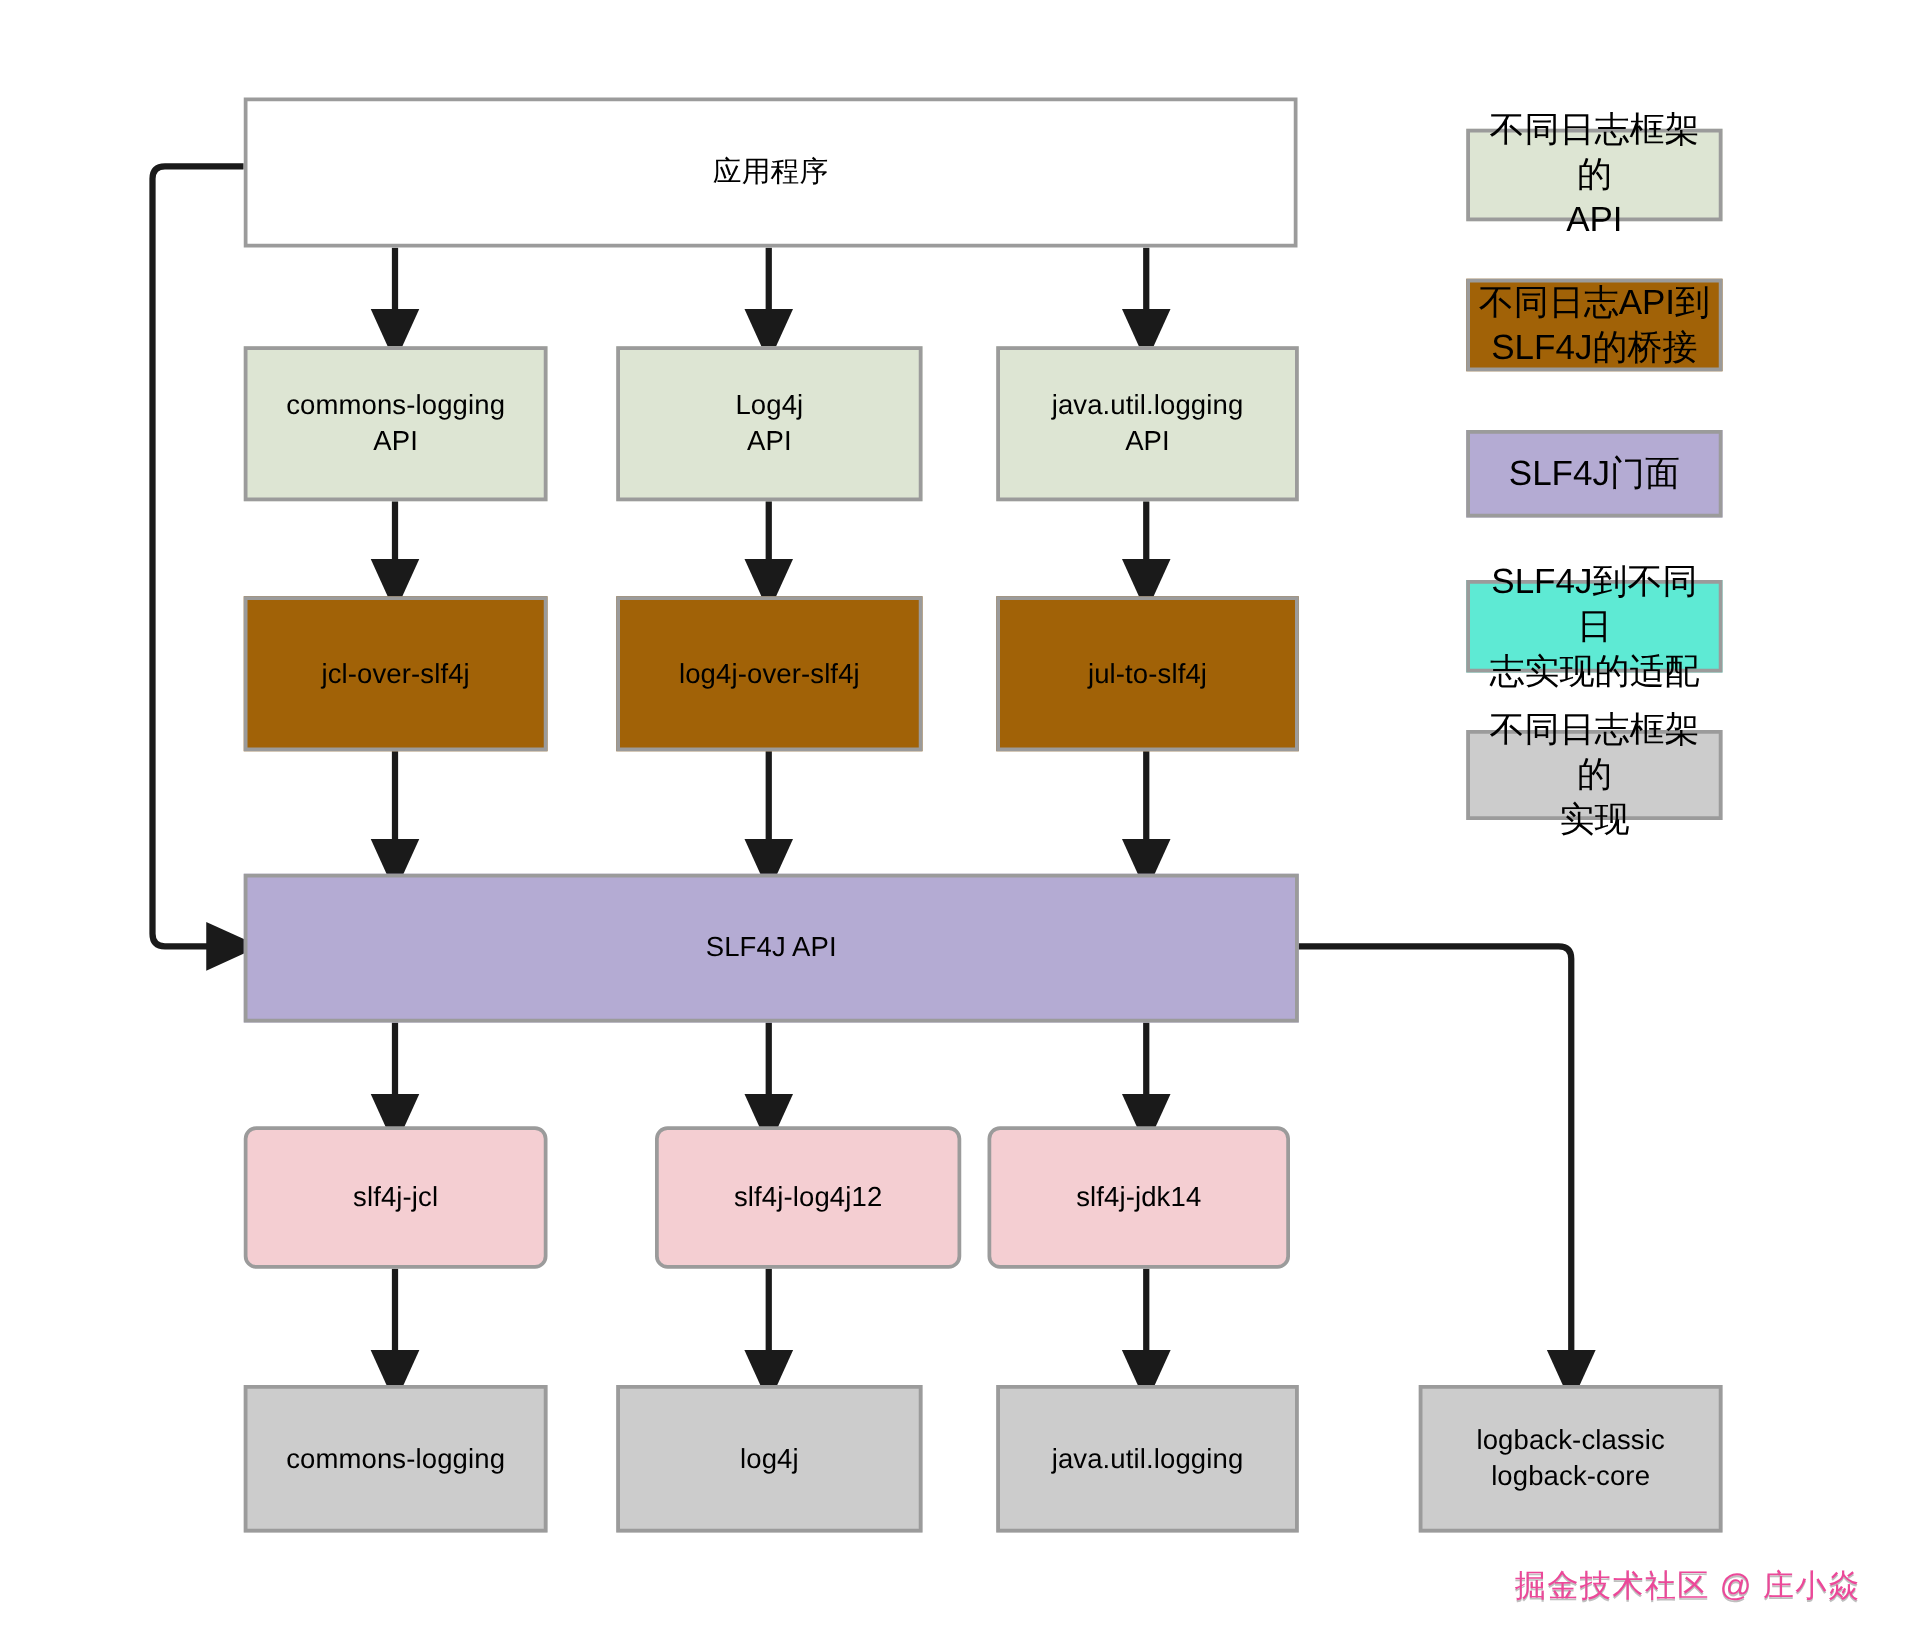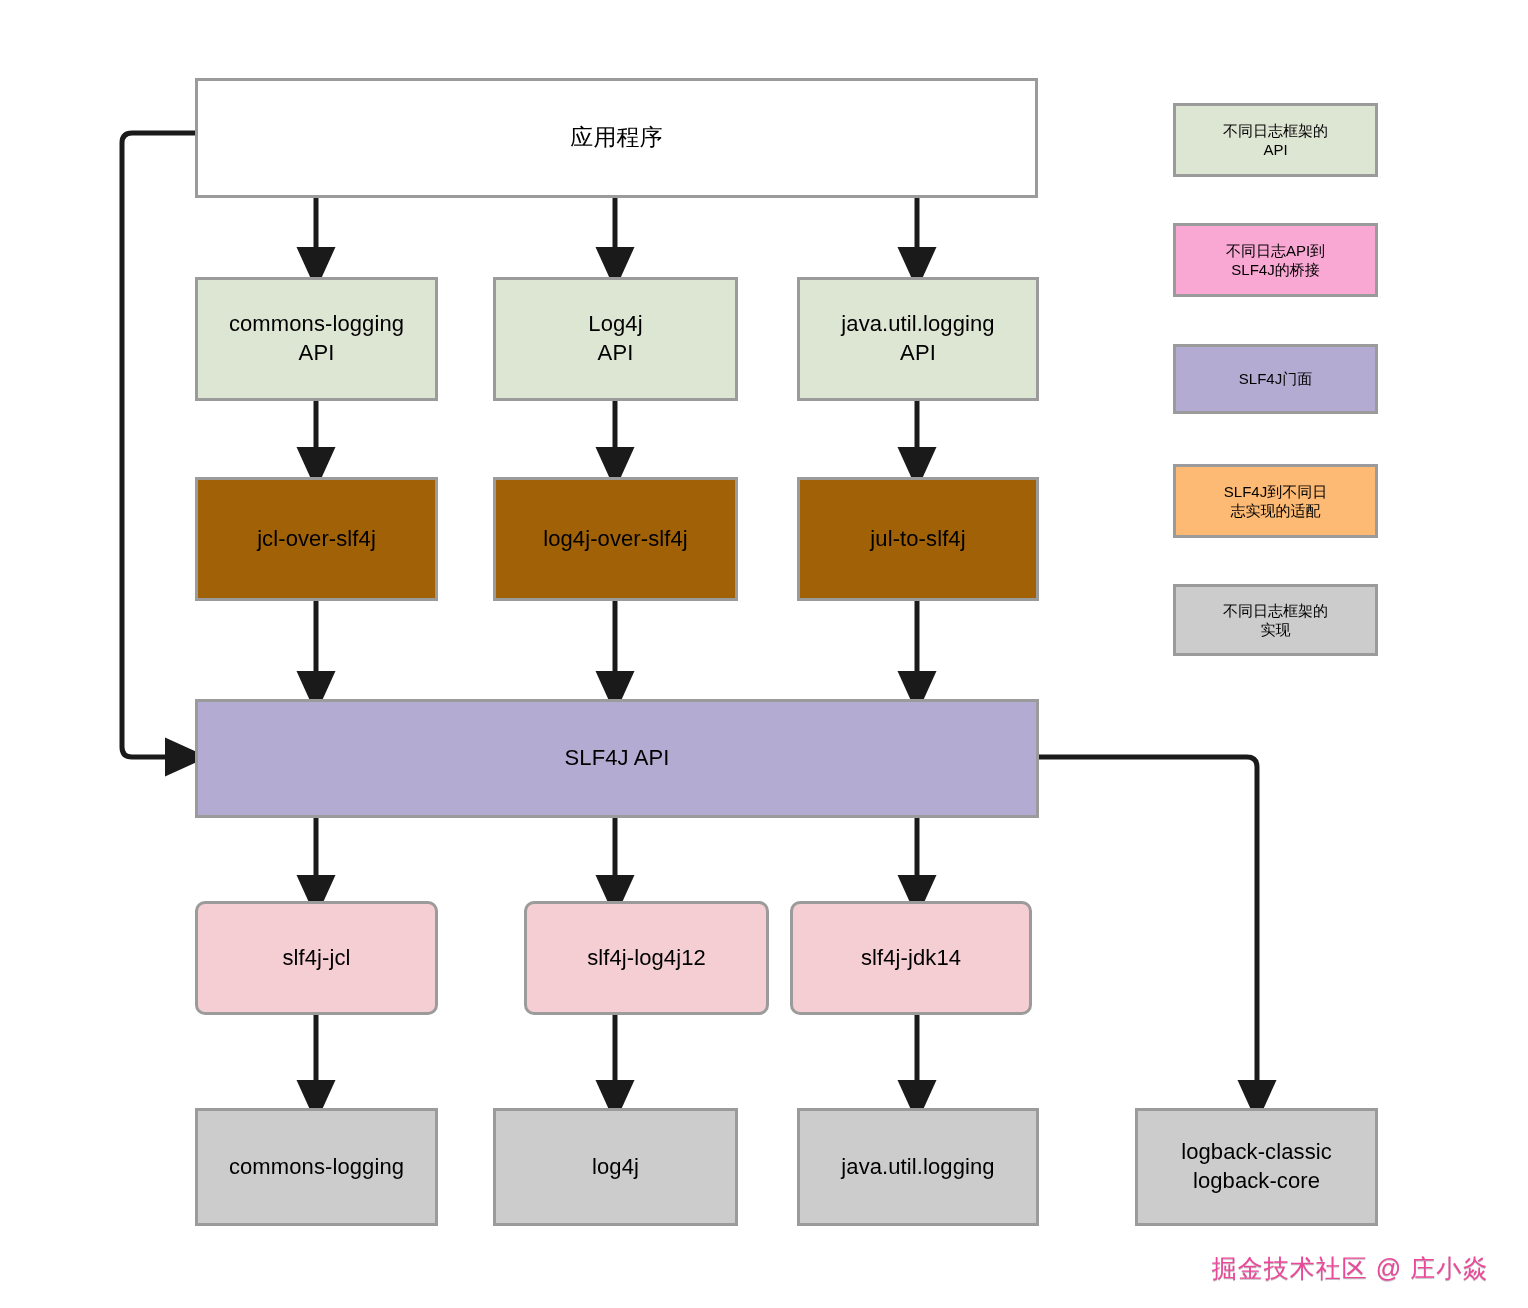--- a/index.html
+++ b/index.html
@@ -46,29 +46,29 @@
 
   .legend-box {
     position: absolute;
     z-index: 2;
     border: 3px solid #9b9b9b;
     display: flex;
     align-items: center;
     justify-content: center;
     text-align: center;
     color: #000000;
-    font-size: 15px;
+    font-size: 28px;
     line-height: 1.28;
     white-space: pre-line;
     padding: 2px 6px;
   }
   .legend-box.api     { background: #dde5d3; }
-  .legend-box.bridge  { background: #f9a8d4; }
+  .legend-box.bridge  { background: #a16207; }
   .legend-box.facade  { background: #b4abd3; }
-  .legend-box.adapter { background: #fdba74; }
+  .legend-box.adapter { background: #5eead4; }
   .legend-box.impl    { background: #cccccc; }
 
   .watermark {
     position: absolute;
     z-index: 3;
     left: 1200px; top: 1252px;
     width: 300px;
     text-align: center;
     font-size: 25px;
     color: #ec4899;

